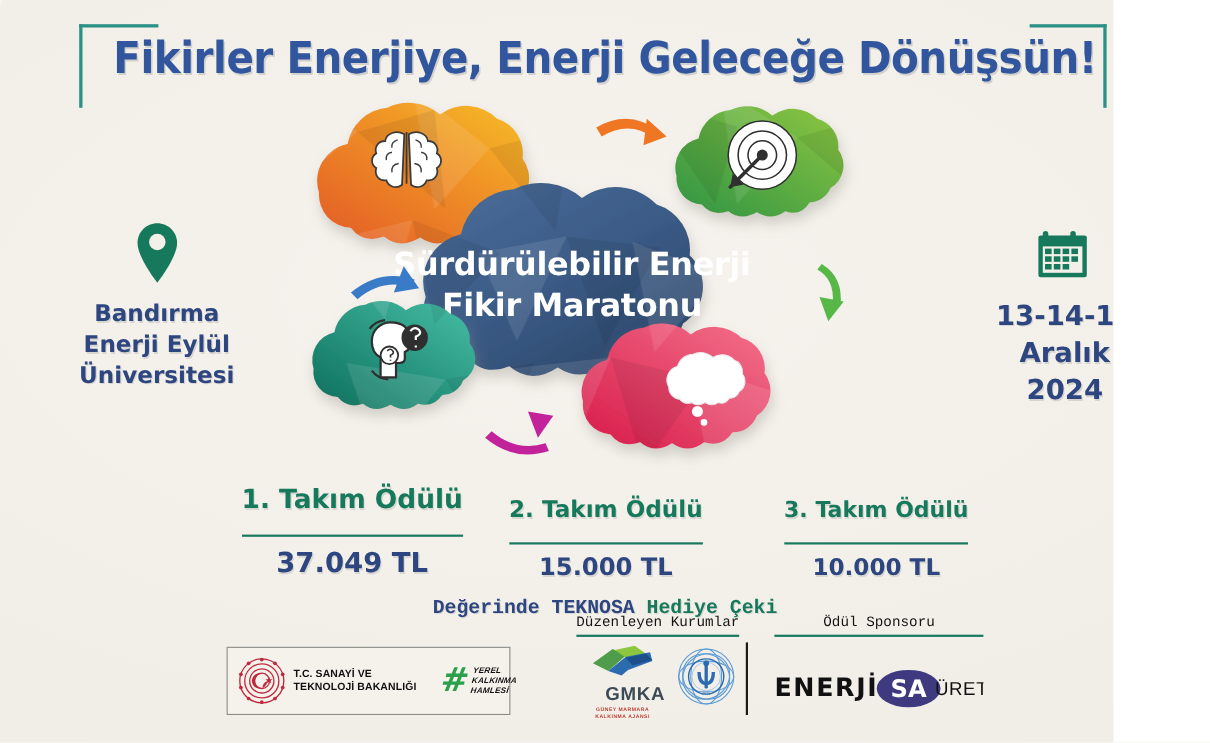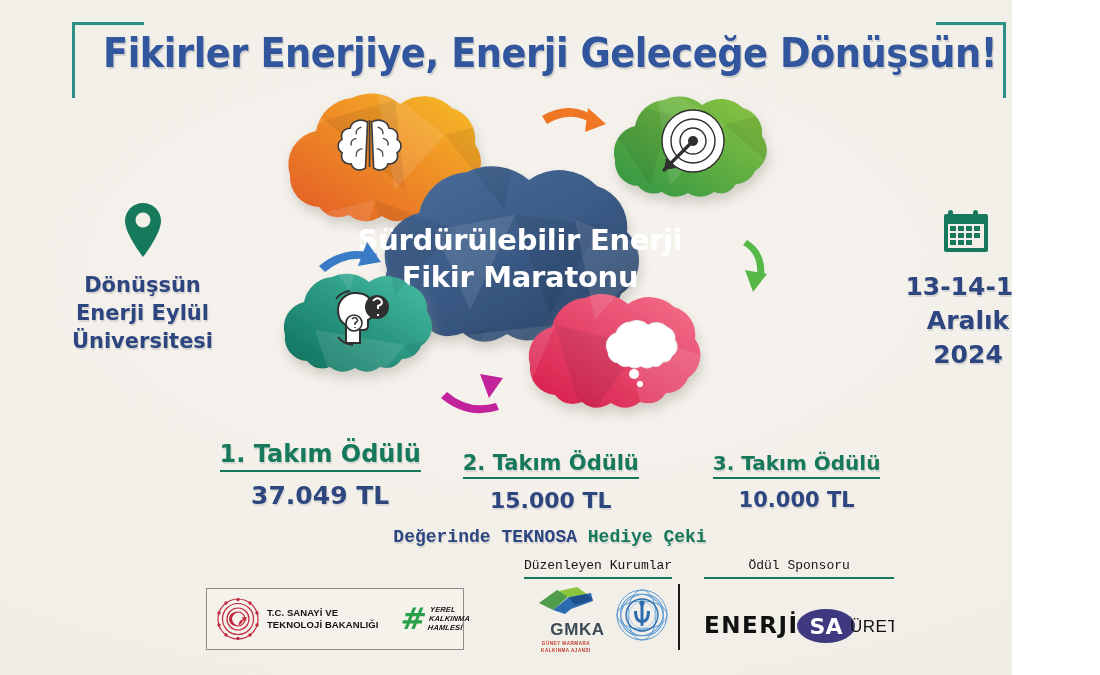--- a/index.html
+++ b/index.html
@@ -73,21 +73,21 @@
   
   #prizes { position: absolute; left: 0; top: 440px; width: 1100px; }
   .prize-row { display: flex; justify-content: center; align-items: flex-start; gap: 42px; }
   .prize { text-align: center; }
   .prize-title {
     font-family: "DejaVu Sans", sans-serif;
     font-weight: bold;
     color: #17795c;
     text-shadow: 1px 1.5px 0 rgba(150,150,150,.28);
     border-bottom: 2px solid #17795c;
-    padding-bottom: 2px;
+    padding-bottom: 18px;
     display: inline-block;
   }
   .prize-amount {
     margin-top: 9px;
     font-family: "DejaVu Sans", sans-serif;
     font-weight: bold;
     color: #2e4680;
     text-shadow: 1px 1.5px 0 rgba(150,150,150,.28);
   }
   #prize-1 .prize-title { font-size: 24px; }
@@ -363,21 +363,21 @@
   </div>
 
   <div id="info-left">
     <div class="info-icon">
       <svg width="40" height="56" viewBox="0 0 40 56">
         <path d="M20,1 C10,1 2,9 2,19 C2,32 20,55 20,55 C20,55 38,32 38,19 C38,9 30,1 20,1 Z" fill="#17795c"></path>
         <circle cx="20" cy="18" r="7.5" fill="#f3f0ea"></circle>
       </svg>
     </div>
     <div class="info-text">
-      <div>Dönüşsün</div>
+      <div>Bandırma</div>
       <div>Enerji Eylül</div>
       <div>Üniversitesi</div>
     </div>
   </div>
 
   <div id="info-right">
     <div class="info-icon">
       <svg width="50" height="50" viewBox="0 0 50 50">
         <rect x="5" y="4" width="5" height="9" rx="2.5" fill="#17795c"></rect>
         <rect x="30" y="4" width="5" height="9" rx="2.5" fill="#17795c"></rect>

